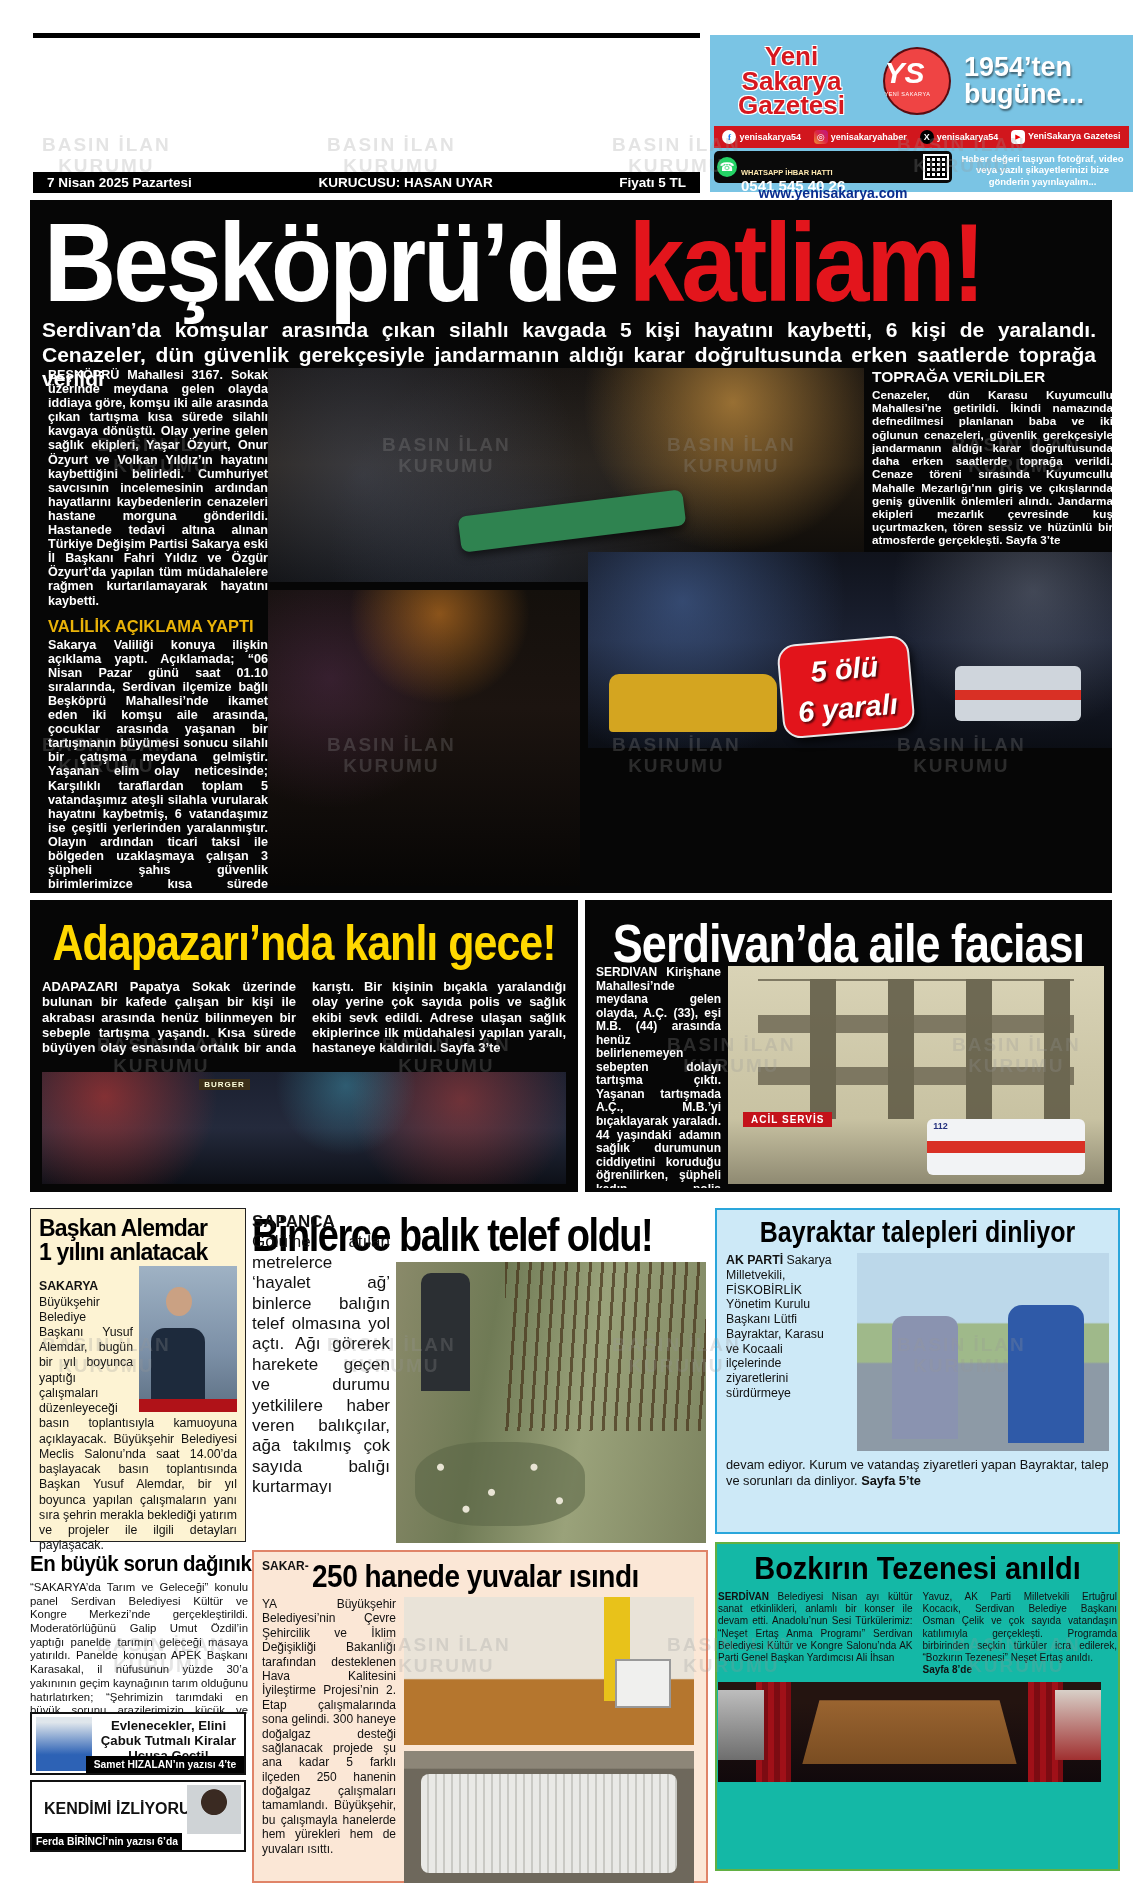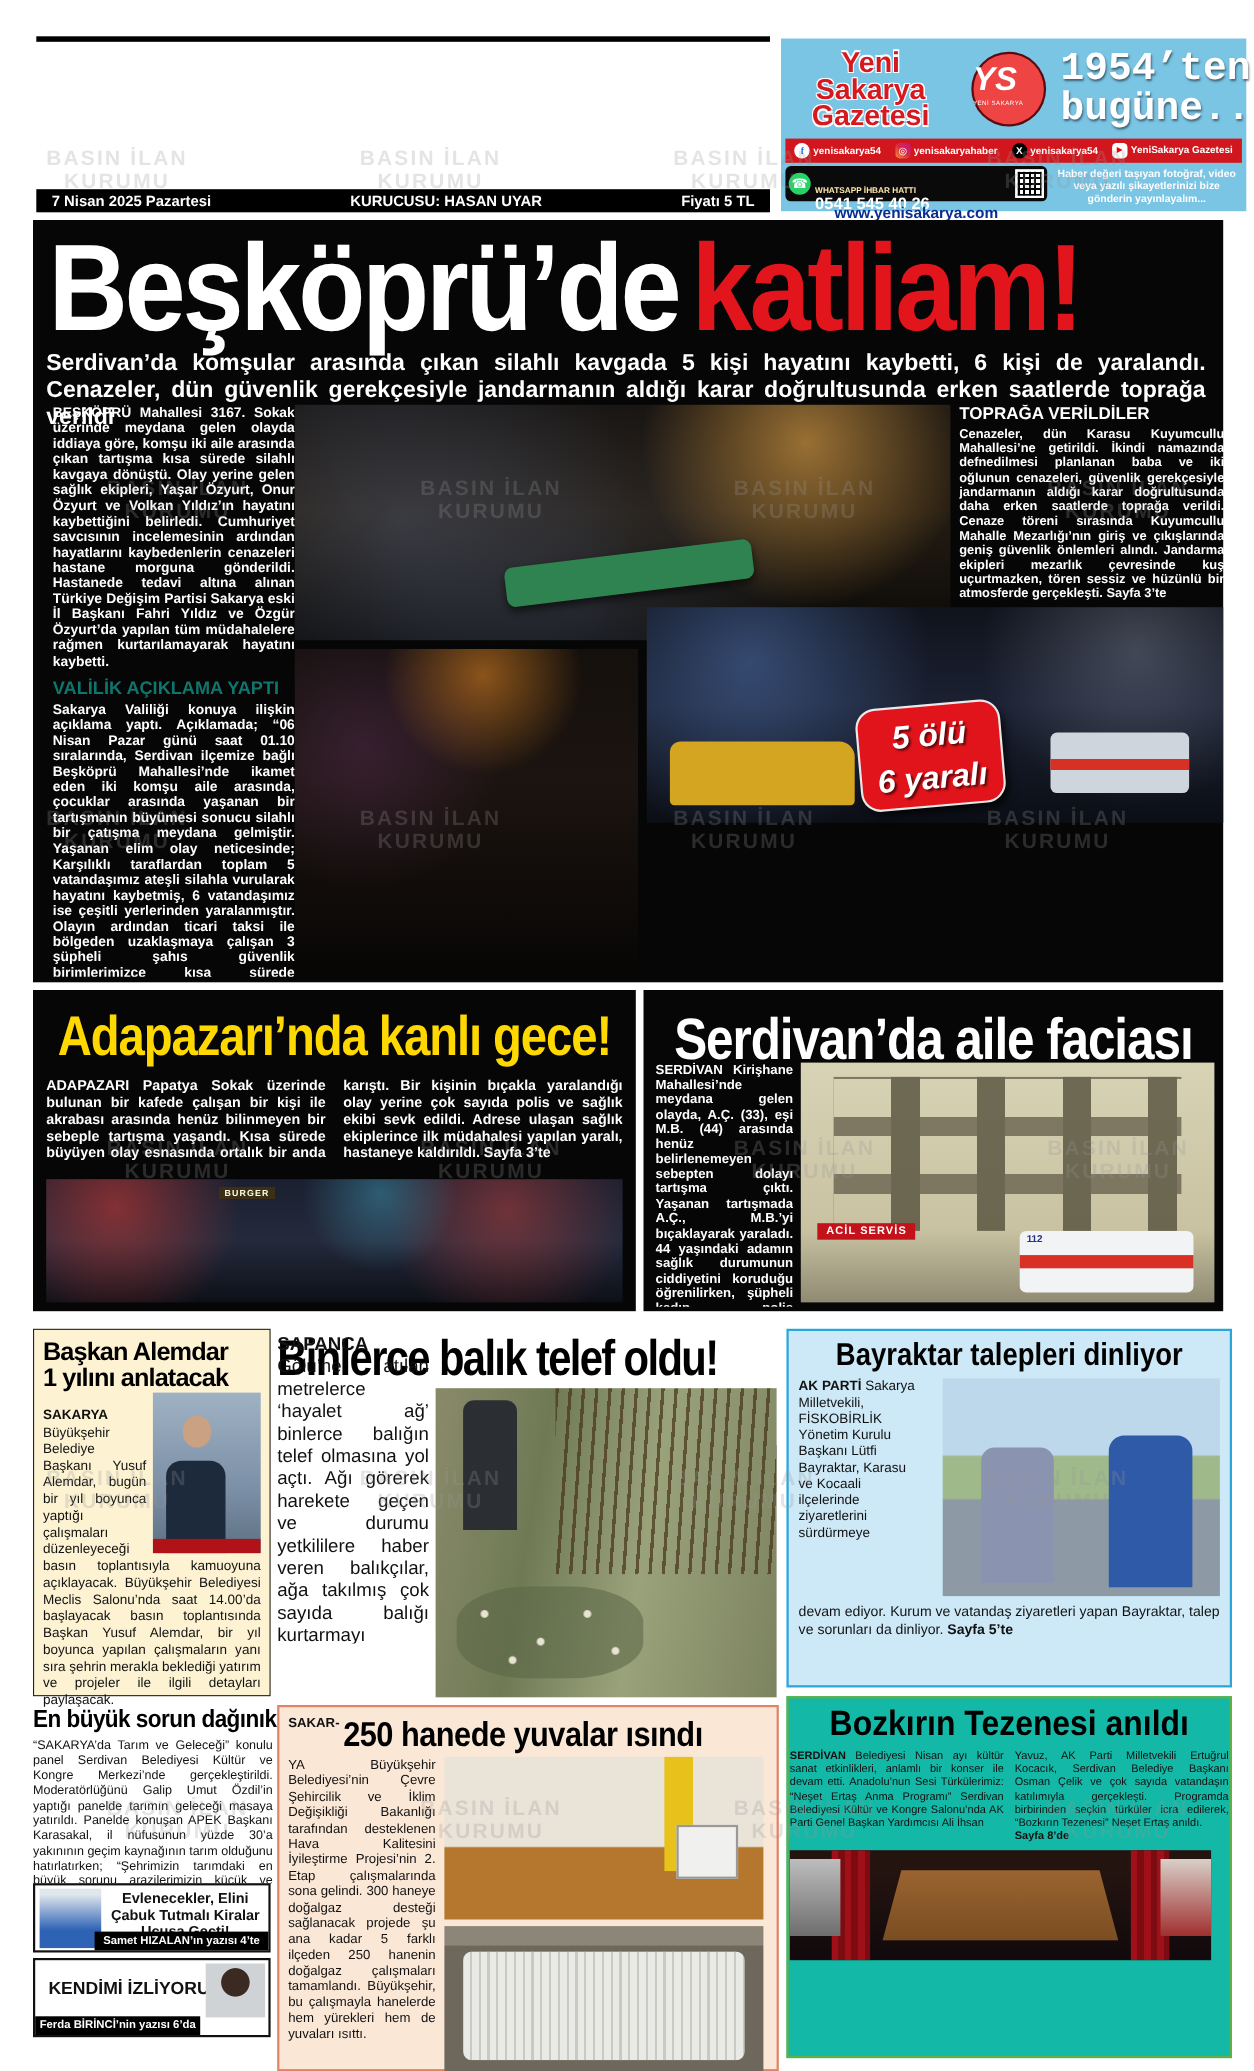--- a/index.html
+++ b/index.html
@@ -22,22 +22,22 @@
            align-items:center;justify-content:space-between;padding:0 14px;box-sizing:border-box;
            font-size:13.5px;font-weight:bold;}
   .promo{left:710px;top:35px;width:423px;height:157px;background:#7ac4e4;box-sizing:border-box;padding:3px 4px;}
   .promo-row1{display:flex;align-items:center;justify-content:space-between;height:86px;}
   .promo-name{width:155px;text-align:center;color:#d6181f;font-size:26px;font-weight:bold;line-height:.95;
               text-shadow:1px 1px 0 #fff,-1px 1px 0 #fff,1px -1px 0 #fff,-1px -1px 0 #fff;}
   .ys{width:64px;height:64px;border-radius:50%;background:#ef4444;color:#fff;text-align:left;
       box-shadow:0 0 0 2px #5a0b10;}
   .ys .i{font-size:30px;font-weight:bold;font-style:italic;line-height:48px;display:block;}
   .ys .s{font-size:5.5px;letter-spacing:.5px;display:block;margin-top:-6px;}
-  .since{width:165px;text-align:right;color:#fff;font-size:36px;font-weight:bold;line-height:1;
-         text-shadow:1px 2px 2px rgba(0,0,0,.5);font-family:Liberation Mono, monospace;}
+  .since{width:165px;text-align:left;color:#fff;font-size:27px;font-weight:bold;line-height:1;
+         text-shadow:1px 2px 2px rgba(0,0,0,.5);}
   .socbar{height:22px;background:#d1161d;display:flex;align-items:center;justify-content:space-around;
           padding:0 2px;margin-top:2px;}
   .soc{display:flex;align-items:center;gap:3px;color:#fff;font-size:9px;font-weight:bold;line-height:1;}
   .sic{width:14px;height:14px;border-radius:50%;background:#000;color:#fff;font-size:9px;line-height:14px;
        text-align:center;flex:0 0 auto;}
   .sic.fb{background:#fff;color:#1877f2;font-family:"Liberation Serif",serif;font-weight:bold;}
   .sic.ig{background:linear-gradient(45deg,#f09433,#dc2743,#bc1888);border-radius:4px;}
   .sic.yt{background:#fff;color:#e00;border-radius:4px;font-size:7px;}
   .promo-row3{display:flex;margin-top:3px;align-items:flex-start;}
   .wa-col{width:238px;}
@@ -56,21 +56,21 @@
   
   .mainblock{left:30px;top:200px;width:1082px;height:693px;background:#060606;}
   .hl{transform-origin:top left;}
   .lead-hl{left:14px;top:4px;font-size:100px;font-weight:bold;letter-spacing:-3px;line-height:1.05;
            transform:scaleY(1.12);white-space:nowrap;}
   .lead-hl .w{color:#fff;} .lead-hl .r{color:#e3151c;padding-left:12px;}
   .subhead{left:12px;top:118px;width:1054px;color:#fff;font-size:21px;font-weight:bold;line-height:1.17;
            text-align:justify;}
   .col1{left:18px;top:168px;width:220px;height:520px;overflow:hidden;color:#fff;}
   .col1 p{margin:0;font-size:12.6px;font-weight:bold;line-height:1.12;text-align:justify;}
-  .col1 h3{margin:9px 0 2px;font-size:16.5px;color:#0f766e;}
+  .col1 h3{margin:9px 0 2px;font-size:16.5px;color:#eab308;}
   .col2{left:842px;top:168px;width:241px;height:182px;overflow:hidden;color:#fff;}
   .col2 h3{margin:0 0 2px;font-size:15.5px;}
   .col2 p{margin:0;font-size:11.7px;font-weight:bold;line-height:1.13;text-align:justify;}
   .badge{left:752px;top:442px;width:128px;height:90px;background:#e2141b;border-radius:16px;
          transform:rotate(-5deg);box-shadow:0 0 0 2px rgba(255,255,255,.9),4px 6px 8px rgba(0,0,0,.8);
          color:#fff;font-weight:bold;font-style:italic;text-align:center;font-size:29px;line-height:1.35;
          padding-top:8px;box-sizing:border-box;text-shadow:2px 2px 2px rgba(0,0,0,.6);z-index:6;}
 
   
   .storybox{background:#060606;box-sizing:border-box;padding:8px 12px;}

